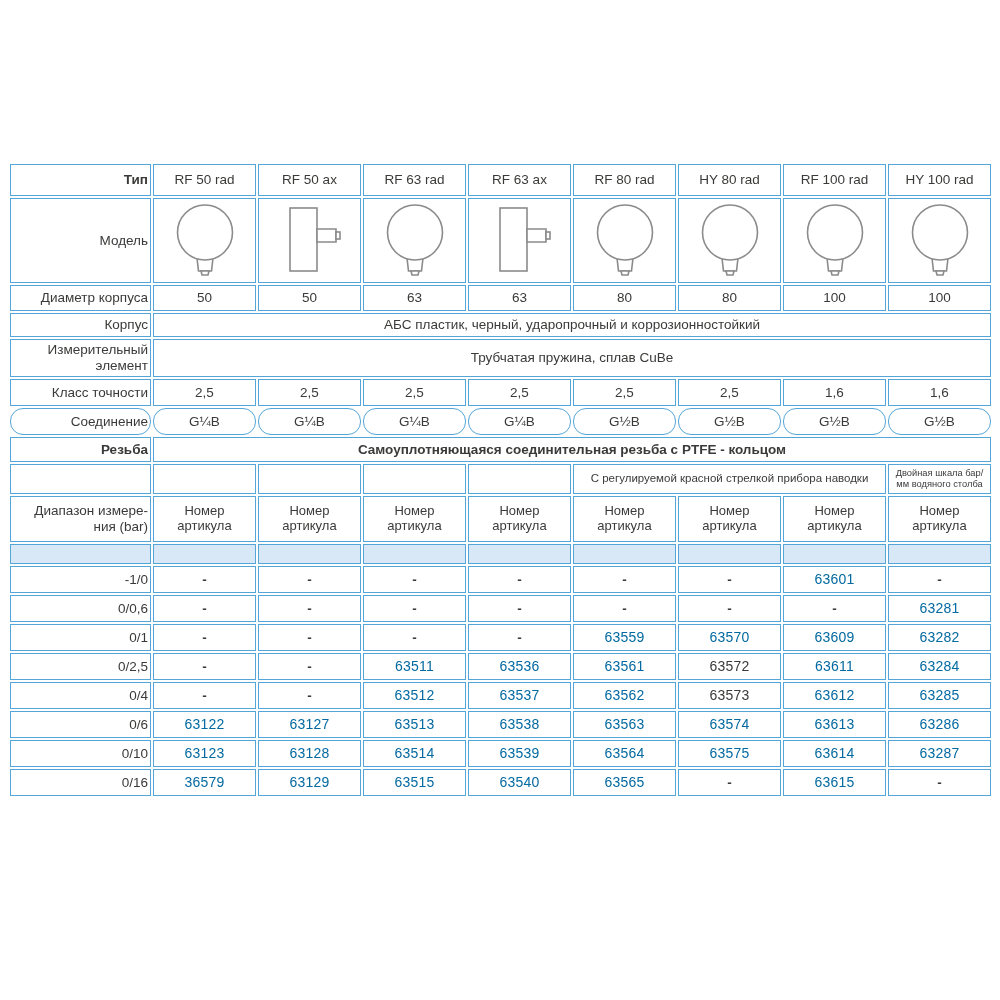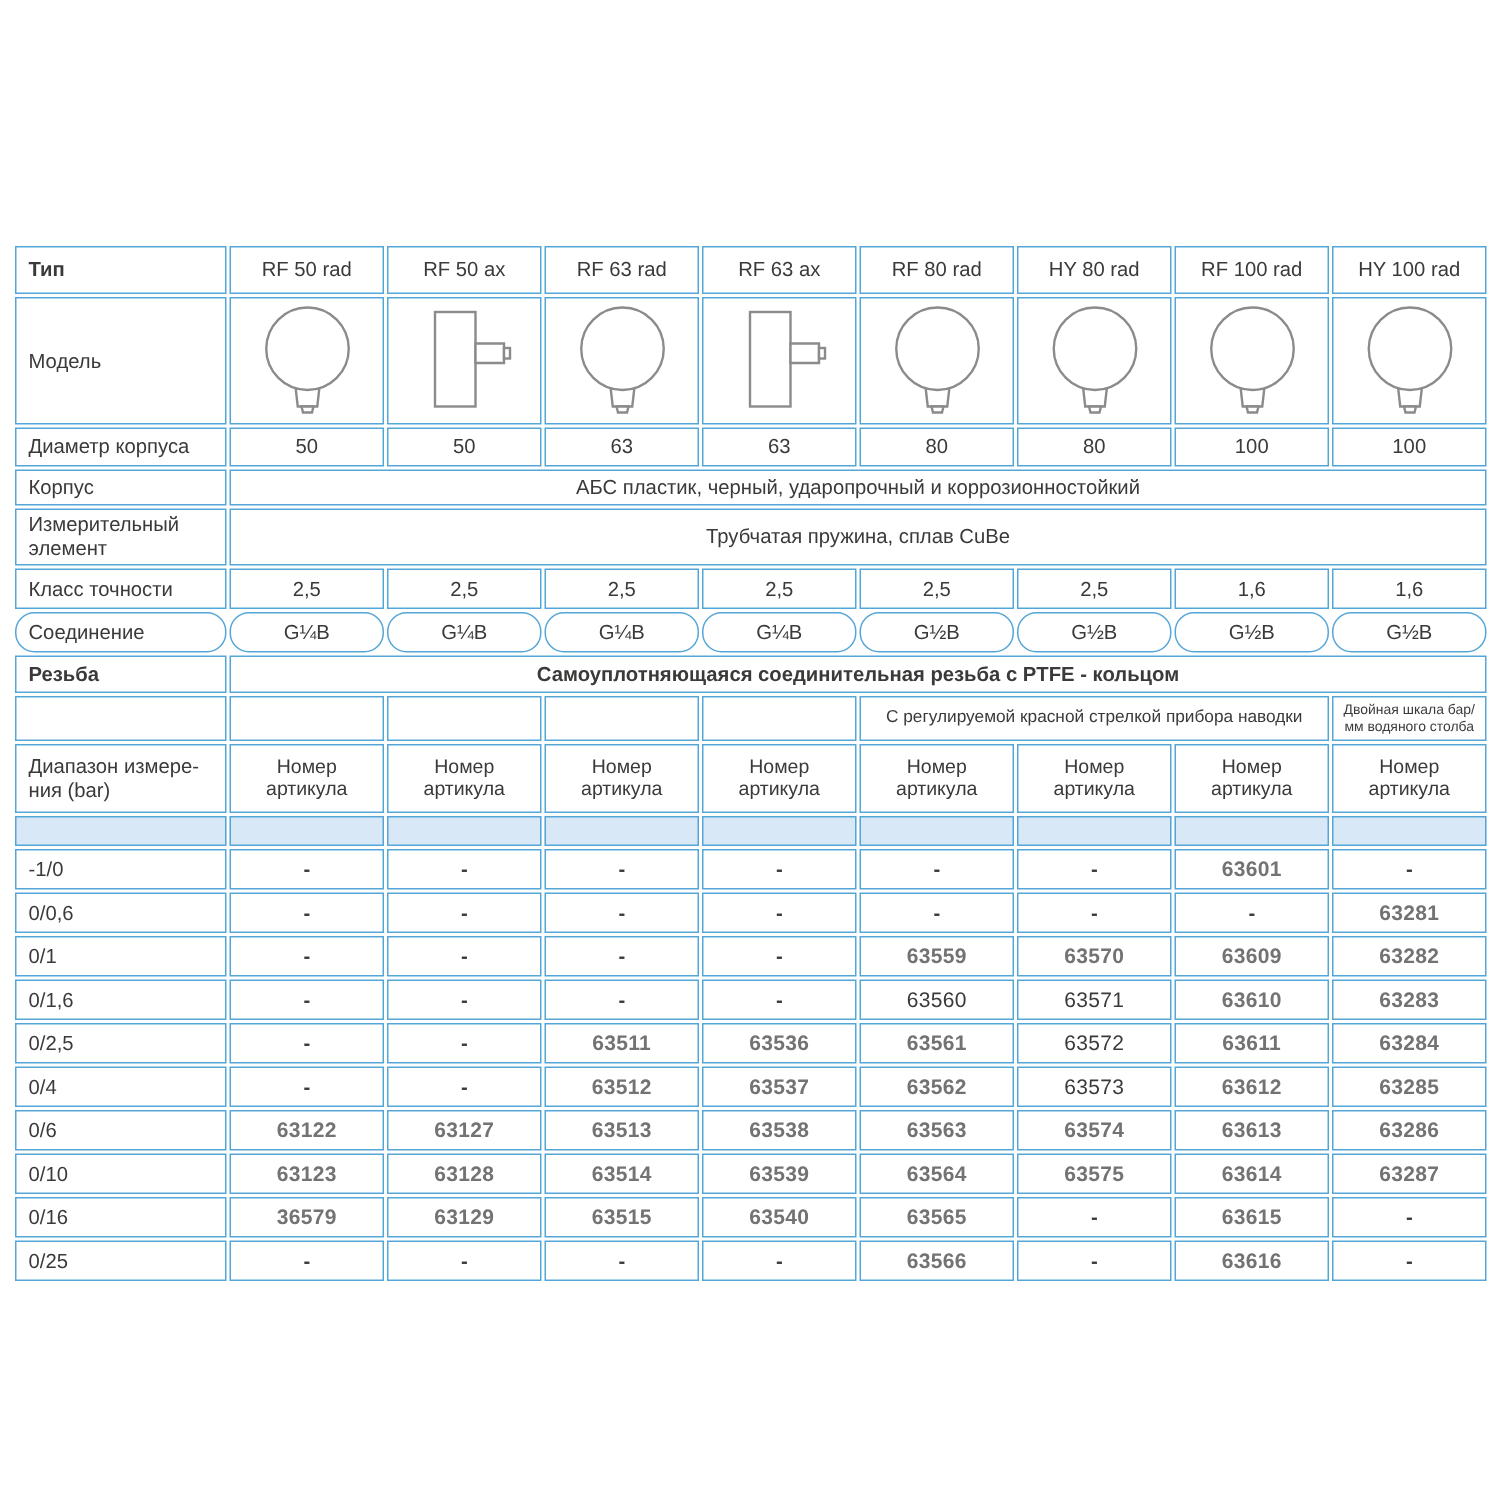--- a/index.html
+++ b/index.html
@@ -15,37 +15,37 @@
   }
   .spec-table td{
     border:1.5px solid #55a6d8;
     text-align:center;vertical-align:middle;
     font-size:13.5px;line-height:1.15;
     padding:1px 2px;background:#ffffff;
     overflow:hidden;
   }
   col.c-label{width:141px;}
   col.c-type{width:103px;}
-  td.lbl{text-align:left;padding-left:8px;}
+  td.lbl{text-align:right;padding-left:8px;}
   .bold{font-weight:bold;}
   
   .r-head td{height:28px;}
   .r-model td{height:81px;}
   .r-diam td{height:22px;}
   .r-body td{height:20px;}
   .r-elem td{height:34px;}
   .r-acc td{height:23px;}
   .r-conn td{height:23px;border-radius:13px;}
   .r-thread td{height:21px;font-weight:bold;}
   .r-feat td{height:26px;}
   .r-artnum td{height:42px;}
   .r-shade td{height:16px;background:#d8e8f6;}
   .r-data td{height:23px;}
   
-  td.num{font-weight:bold;color:#737373;font-size:14px;letter-spacing:.2px;}
+  td.num{font-weight:normal;color:#0369a1;font-size:14px;letter-spacing:.2px;}
   td.num.plain{font-weight:normal;color:#3a3a39;}
   td.dash{font-weight:bold;color:#3a3a39;}
   td.feat{font-size:11.5px;}
   td.feat-small{font-size:9.3px;line-height:1.2;padding:1px 2px;}
   td.artnum-cell{font-size:13px;}
   .two-line span{display:block;}
   .gauge-svg{display:block;margin:0 auto;}
 </style>
 </head>
 <body>
@@ -242,31 +242,20 @@
         <td class="dash">-</td>
         <td class="dash">-</td>
         <td class="dash">-</td>
         <td class="dash">-</td>
         <td class="num">63559</td>
         <td class="num">63570</td>
         <td class="num">63609</td>
         <td class="num">63282</td>
       </tr>
       <tr class="r-data">
-        <td class="lbl">0/1,6</td>
-        <td class="dash">-</td>
-        <td class="dash">-</td>
-        <td class="dash">-</td>
-        <td class="dash">-</td>
-        <td class="num plain">63560</td>
-        <td class="num plain">63571</td>
-        <td class="num">63610</td>
-        <td class="num">63283</td>
-      </tr>
-      <tr class="r-data">
         <td class="lbl">0/2,5</td>
         <td class="dash">-</td>
         <td class="dash">-</td>
         <td class="num">63511</td>
         <td class="num">63536</td>
         <td class="num">63561</td>
         <td class="num plain">63572</td>
         <td class="num">63611</td>
         <td class="num">63284</td>
       </tr>
@@ -307,25 +296,14 @@
         <td class="lbl">0/16</td>
         <td class="num">36579</td>
         <td class="num">63129</td>
         <td class="num">63515</td>
         <td class="num">63540</td>
         <td class="num">63565</td>
         <td class="dash">-</td>
         <td class="num">63615</td>
         <td class="dash">-</td>
       </tr>
-      <tr class="r-data">
-        <td class="lbl">0/25</td>
-        <td class="dash">-</td>
-        <td class="dash">-</td>
-        <td class="dash">-</td>
-        <td class="dash">-</td>
-        <td class="num">63566</td>
-        <td class="dash">-</td>
-        <td class="num">63616</td>
-        <td class="dash">-</td>
-      </tr>
     </tbody>
 </table>
 
 </body></html>

